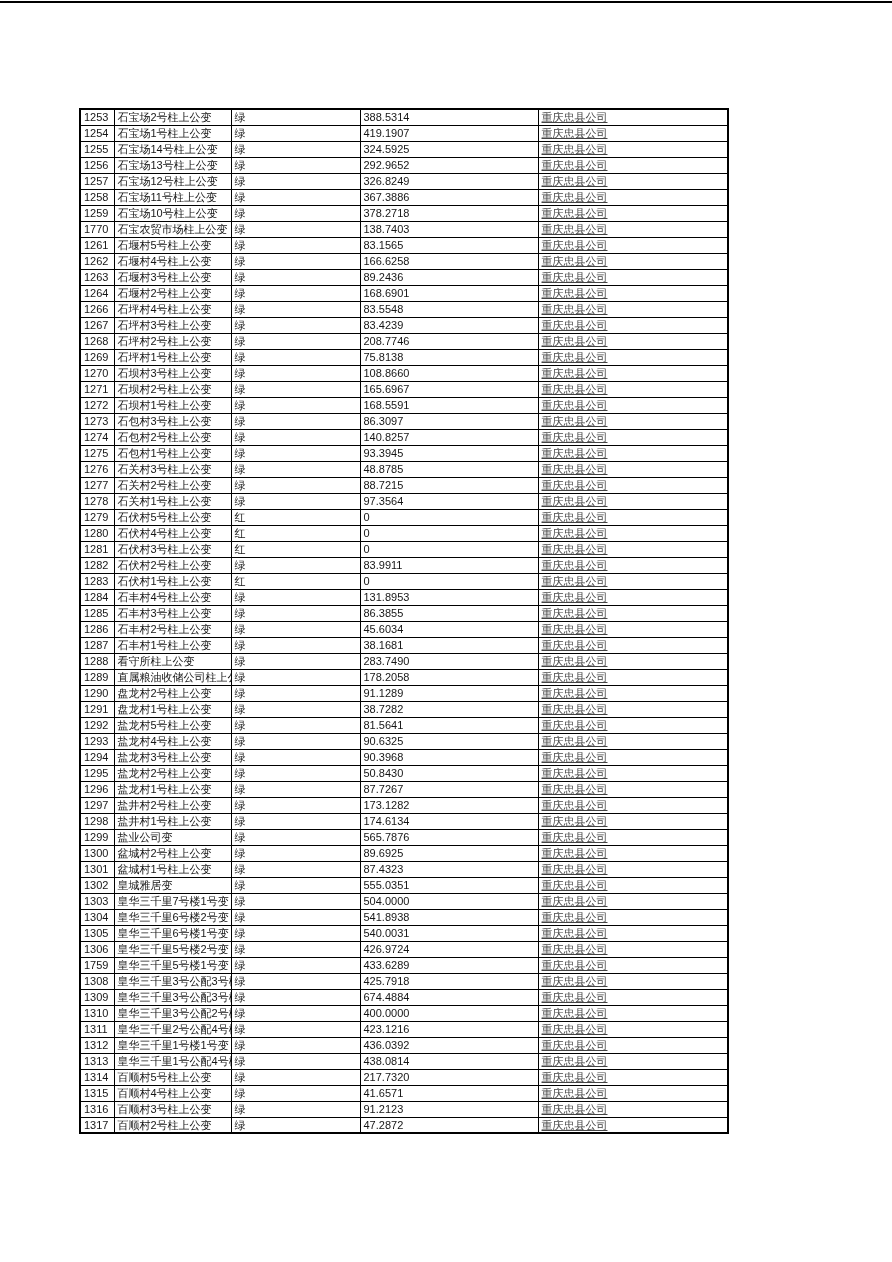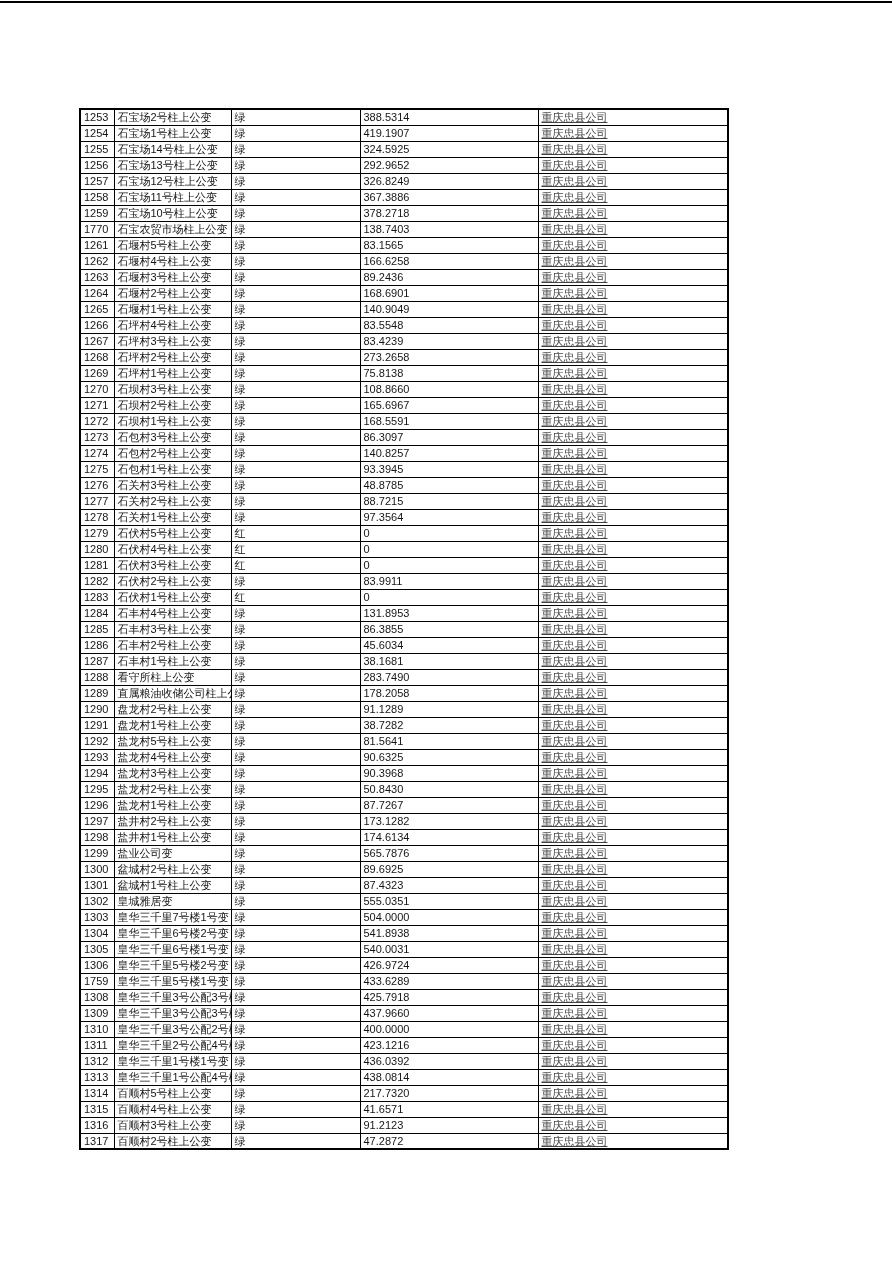--- a/index.html
+++ b/index.html
@@ -139,45 +139,38 @@
           <td class="td-company"><a class="company-link">重庆忠县公司</a></td>
         </tr>
         <tr>
           <td class="td-id">1264</td>
           <td class="td-name">石堰村2号柱上公变</td>
           <td class="td-status">绿</td>
           <td class="td-value">168.6901</td>
           <td class="td-company"><a class="company-link">重庆忠县公司</a></td>
         </tr>
         <tr>
-          <td class="td-id">1265</td>
-          <td class="td-name">石堰村1号柱上公变</td>
-          <td class="td-status">绿</td>
-          <td class="td-value">140.9049</td>
-          <td class="td-company"><a class="company-link">重庆忠县公司</a></td>
-        </tr>
-        <tr>
           <td class="td-id">1266</td>
           <td class="td-name">石坪村4号柱上公变</td>
           <td class="td-status">绿</td>
           <td class="td-value">83.5548</td>
           <td class="td-company"><a class="company-link">重庆忠县公司</a></td>
         </tr>
         <tr>
           <td class="td-id">1267</td>
           <td class="td-name">石坪村3号柱上公变</td>
           <td class="td-status">绿</td>
           <td class="td-value">83.4239</td>
           <td class="td-company"><a class="company-link">重庆忠县公司</a></td>
         </tr>
         <tr>
           <td class="td-id">1268</td>
           <td class="td-name">石坪村2号柱上公变</td>
           <td class="td-status">绿</td>
-          <td class="td-value">273.2658</td>
+          <td class="td-value">208.7746</td>
           <td class="td-company"><a class="company-link">重庆忠县公司</a></td>
         </tr>
         <tr>
           <td class="td-id">1269</td>
           <td class="td-name">石坪村1号柱上公变</td>
           <td class="td-status">绿</td>
           <td class="td-value">75.8138</td>
           <td class="td-company"><a class="company-link">重庆忠县公司</a></td>
         </tr>
         <tr>
@@ -450,21 +443,21 @@
           <td class="td-id">1308</td>
           <td class="td-name">皇华三千里3号公配3号楼</td>
           <td class="td-status">绿</td>
           <td class="td-value">425.7918</td>
           <td class="td-company"><a class="company-link">重庆忠县公司</a></td>
         </tr>
         <tr>
           <td class="td-id">1309</td>
           <td class="td-name">皇华三千里3号公配3号楼</td>
           <td class="td-status">绿</td>
-          <td class="td-value">437.9660</td>
+          <td class="td-value">674.4884</td>
           <td class="td-company"><a class="company-link">重庆忠县公司</a></td>
         </tr>
         <tr>
           <td class="td-id">1310</td>
           <td class="td-name">皇华三千里3号公配2号楼</td>
           <td class="td-status">绿</td>
           <td class="td-value">400.0000</td>
           <td class="td-company"><a class="company-link">重庆忠县公司</a></td>
         </tr>
         <tr>

